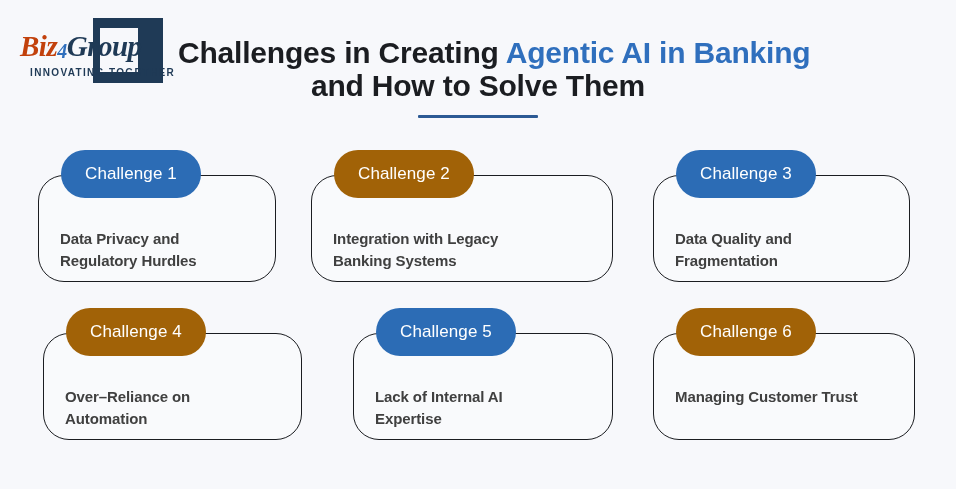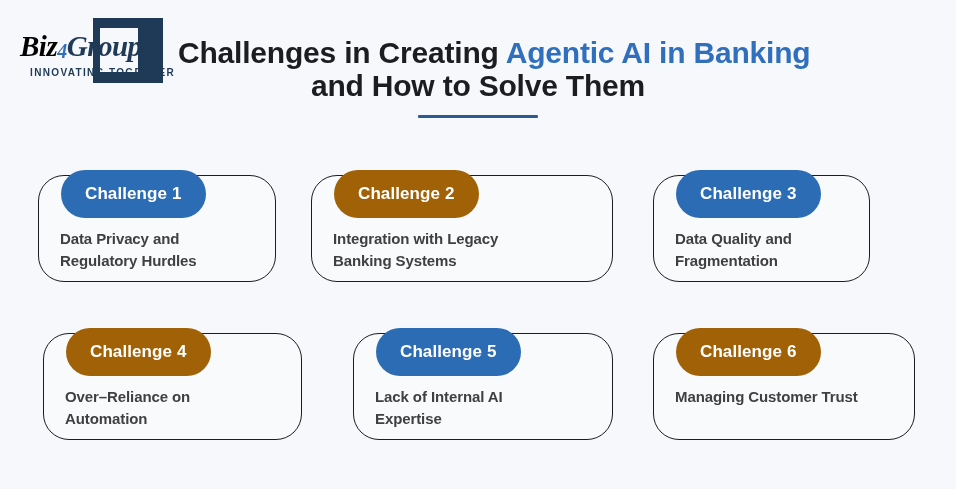--- a/index.html
+++ b/index.html
@@ -61,21 +61,21 @@
     left: 2px;
     top: 14px;
     font-family: "Liberation Serif", serif;
     font-style: italic;
     font-size: 29px;
     font-weight: 700;
     letter-spacing: -0.5px;
     white-space: nowrap;
     z-index: 3;
   }
-  .logo-biz { color: #000000; }
+  .logo-biz { color: #c2410c; }
   .logo-four {
     color: #2f6fbd;
     font-size: 20px;
     vertical-align: -2px;
   }
   .logo-group { color: #1f3a56; }
   .logo-tagline {
     position: absolute;
     left: 12px;
     top: 51px;
@@ -143,46 +143,45 @@
     left: 23px;
     top: 0;
     height: 48px;
     padding: 0 24px;
     display: flex;
     align-items: center;
     justify-content: center;
     border-radius: 24px;
     color: #ffffff;
     font-size: 17px;
-    font-weight: 700;
+    font-weight: 400;
     letter-spacing: 0.1px;
     white-space: nowrap;
     z-index: 2;
-    margin-top: 20px;
   }
   .badge.tone-dark  { background: #2c6cb5; }
   .badge.tone-light { background: #a16207; }
 
   .card-text {
     position: absolute;
     left: 22px;
     right: 14px;
     top: 78px;
     font-size: 15px;
     font-weight: 700;
     color: #404040;
     line-height: 22px;
     letter-spacing: -0.1px;
     white-space: pre-line;
   }
 
   
   #card-1 { left: 38px;  top: 20px; width: 238px; }
   #card-2 { left: 311px; top: 20px; width: 302px; }
-  #card-3 { left: 653px; top: 20px; width: 217px; }
+  #card-3 { left: 653px; top: 20px; width: 257px; }
   
   #card-4 { left: 43px;  top: 178px; width: 259px; }
   #card-5 { left: 353px; top: 178px; width: 260px; }
   #card-6 { left: 653px; top: 178px; width: 262px; }
 </style>
 </head>
 <body>
 
 <div class="header">
 

